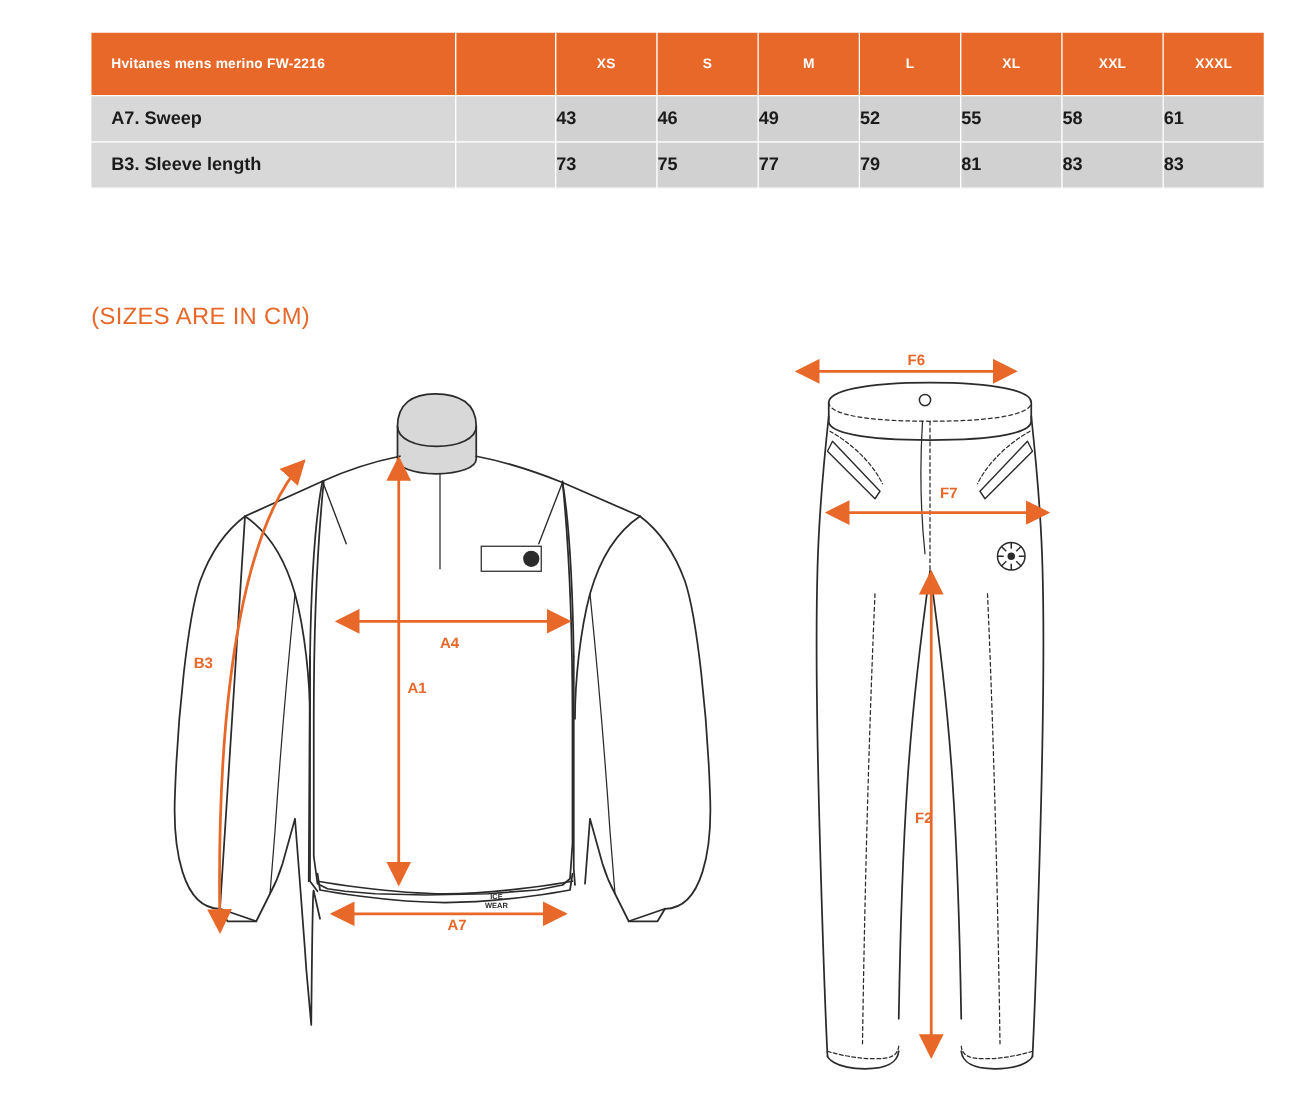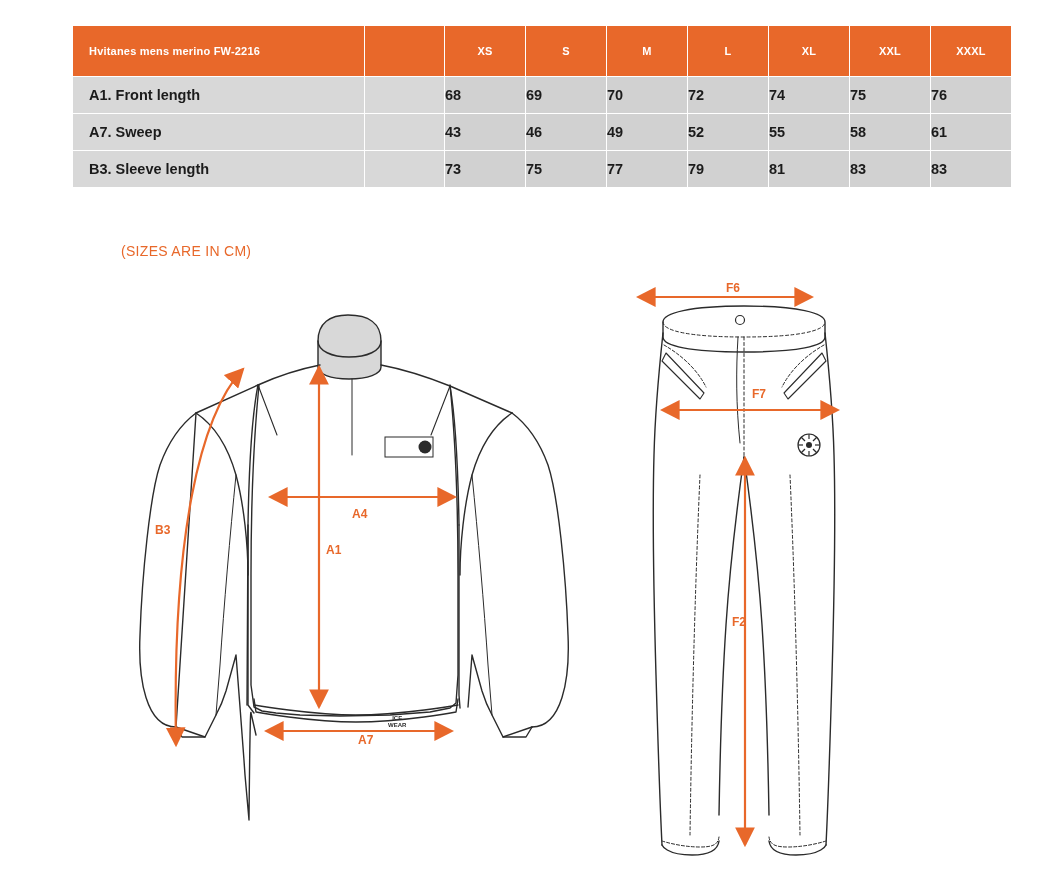--- a/index.html
+++ b/index.html
@@ -56,25 +56,24 @@
   .size-table tbody td.spacer-cell { background: #d8d8d8; }
   .size-table tbody td.value-cell { background: #d1d1d1; font-weight: bold; }
   .size-table tbody tr:nth-child(even) td.row-label,
   .size-table tbody tr:nth-child(even) td.spacer-cell { background: #d8d8d8; }
   .size-table tbody tr:nth-child(even) td.value-cell { background: #d1d1d1; }
 
   .units-note {
     position: absolute;
     left: 73px;
     top: 243px;
-    font-size: 14px;
+    font-size: 19px;
     color: #e8682a;
     letter-spacing: .3px;
     font-weight: normal;
-    margin-left: 48px;
   }
 
   
   .diagram-area {
     position: absolute;
     left: 0;
     top: 275px;
     width: 1040px;
     height: 619px;
   }
@@ -110,31 +109,20 @@
         <th>XS</th>
         <th>S</th>
         <th>M</th>
         <th>L</th>
         <th>XL</th>
         <th>XXL</th>
         <th>XXXL</th>
       </tr>
     </thead>
     <tbody>
-      <tr>
-        <td class="row-label">A1. Front length</td>
-        <td class="spacer-cell"></td>
-        <td class="value-cell">68</td>
-        <td class="value-cell">69</td>
-        <td class="value-cell">70</td>
-        <td class="value-cell">72</td>
-        <td class="value-cell">74</td>
-        <td class="value-cell">75</td>
-        <td class="value-cell">76</td>
-      </tr>
       <tr>
         <td class="row-label">A7. Sweep</td>
         <td class="spacer-cell"></td>
         <td class="value-cell">43</td>
         <td class="value-cell">46</td>
         <td class="value-cell">49</td>
         <td class="value-cell">52</td>
         <td class="value-cell">55</td>
         <td class="value-cell">58</td>
         <td class="value-cell">61</td>
@@ -315,21 +303,21 @@
       </g>
     </svg>
 
     <div class="dim-label" style="left:155px; top:248px;text-align:right;">B3</div>
     <div class="dim-label" style="left:352px; top:232px;">A4</div>
     <div class="dim-label" style="left:326px; top:268px;">A1</div>
     <div class="dim-label" style="left:358px; top:458px;">A7</div>
 
     <div class="dim-label" style="left:726px; top:6px;">F6</div>
     <div class="dim-label" style="left:752px; top:112px;">F7</div>
-    <div class="dim-label" style="left:732px; top:340px;">F2</div>
+    <div class="dim-label" style="left:732px; top:372px;">F2</div>
 
     <div class="brand-mark" style="left:388px; top:440px;">
       <span>ICE</span><br>
       <span>WEAR</span>
     </div>
   </div>
 
 </div>
 
 </body></html>

